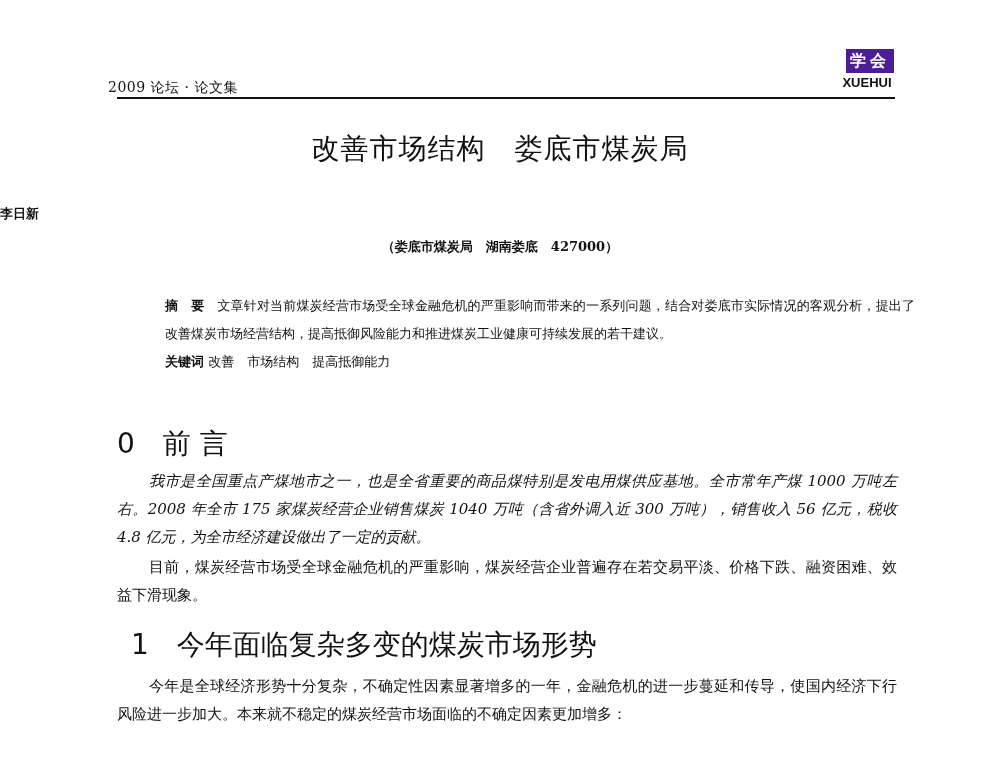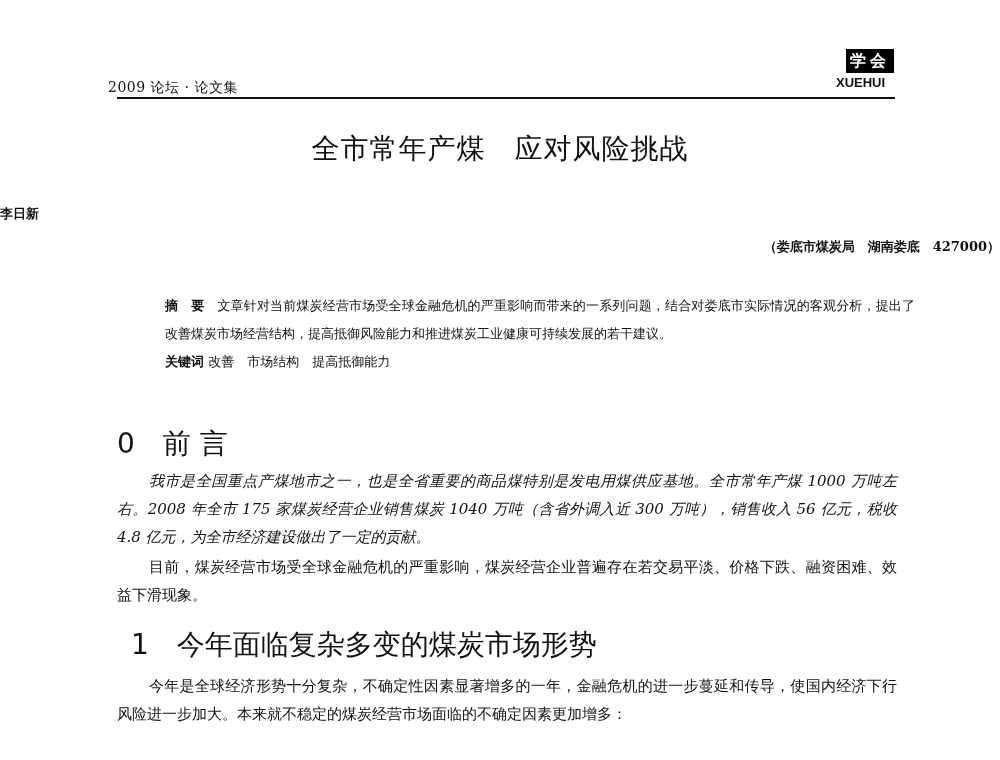--- a/index.html
+++ b/index.html
@@ -1,45 +1,45 @@
 <!DOCTYPE html>
 <html><head>
 <meta charset="utf-8">
 <style>
   html, body { margin:0; padding:0; }
   body { width:1000px; height:760px; background:#ffffff; position:relative; overflow:hidden;
          font-family: "DejaVu Serif", "Liberation Serif", serif; color:#111; }
   .abs { position:absolute; }
   .header-left { left:108px; top:79px; font-size:14px; letter-spacing:0.5px; }
-  .logo-box { left:846px; top:49px; width:48px; height:24px; background:#000000; color:#fff;
+  .logo-box { left:846px; top:49px; width:48px; height:24px; background:#4c1d95; color:#fff;
               font-family:"DejaVu Sans", sans-serif; font-weight:bold; font-size:16px;
               text-align:center; line-height:24px; letter-spacing:4px; }
-  .logo-text { left:836px; top:75px; width:62px; text-align:left; font-family:"Liberation Sans", sans-serif;
+  .logo-text { left:836px; top:75px; width:62px; text-align:center; font-family:"Liberation Sans", sans-serif;
                font-weight:bold; font-size:13px; letter-spacing:0px; }
   .rule { left:117px; top:97px; width:778px; height:2px; background:#111; }
   .title { left:0; width:1000px; top:130px; text-align:center; font-family:"DejaVu Sans", sans-serif;
            font-size:28px; letter-spacing:1px; }
   .author { left:0; width:1000px; top:205px; text-align:left; font-size:13px; font-weight:bold; }
-  .affil { left:0; width:1000px; top:238px; text-align:right; font-size:13px; font-weight:bold; }
+  .affil { left:0; width:1000px; top:238px; text-align:center; font-size:13px; font-weight:bold; }
   .abstract { left:147px; top:292px; width:750px; font-size:13px; line-height:28px; text-align:justify;margin-left:18px; }
   .label { font-family:"DejaVu Sans", sans-serif; font-weight:bold; }
   .h1 { left:117px; font-family:"DejaVu Sans", sans-serif; font-size:28px; }
   .body { left:117px; width:780px; font-size:15px; line-height:28px; text-align:justify; }
   .indent { text-indent:32px; }
   .h2 { left:117px; font-family:"DejaVu Sans", sans-serif; font-weight:bold; font-size:15px; }
 </style>
 </head>
 <body>
 
 <div class="abs header-left">2009 论坛 · 论文集</div>
 <div class="abs logo-box">学会</div>
 <div class="abs logo-text">XUEHUI</div>
 <div class="abs rule"></div>
 
-<div class="abs title">全市常年产煤　应对风险挑战</div>
+<div class="abs title">改善市场结构　娄底市煤炭局</div>
 <div class="abs author">李日新</div>
 <div class="abs affil">（娄底市煤炭局　湖南娄底　427000）</div>
 
 <div class="abs abstract">
   <div><span class="label">摘　要</span>&nbsp;&nbsp;&nbsp;<span>文章针对当前煤炭经营市场受全球金融危机的严重影响而带来的一系列问题，结合对娄底市实际情况的客观分析，提出了改善煤炭市场经营结构，提高抵御风险能力和推进煤炭工业健康可持续发展的若干建议。</span></div>
   <div><span class="label">关键词</span>&nbsp;<span>改善　市场结构　提高抵御能力</span></div>
 </div>
 
 <div class="abs h1" style="top:425px;">0　前 言</div>
 <div class="abs body indent" style="top:467px;font-style:italic;">我市是全国重点产煤地市之一，也是全省重要的商品煤特别是发电用煤供应基地。全市常年产煤 1000 万吨左右。2008 年全市 175 家煤炭经营企业销售煤炭 1040 万吨（含省外调入近 300 万吨），销售收入 56 亿元，税收 4.8 亿元，为全市经济建设做出了一定的贡献。</div>

